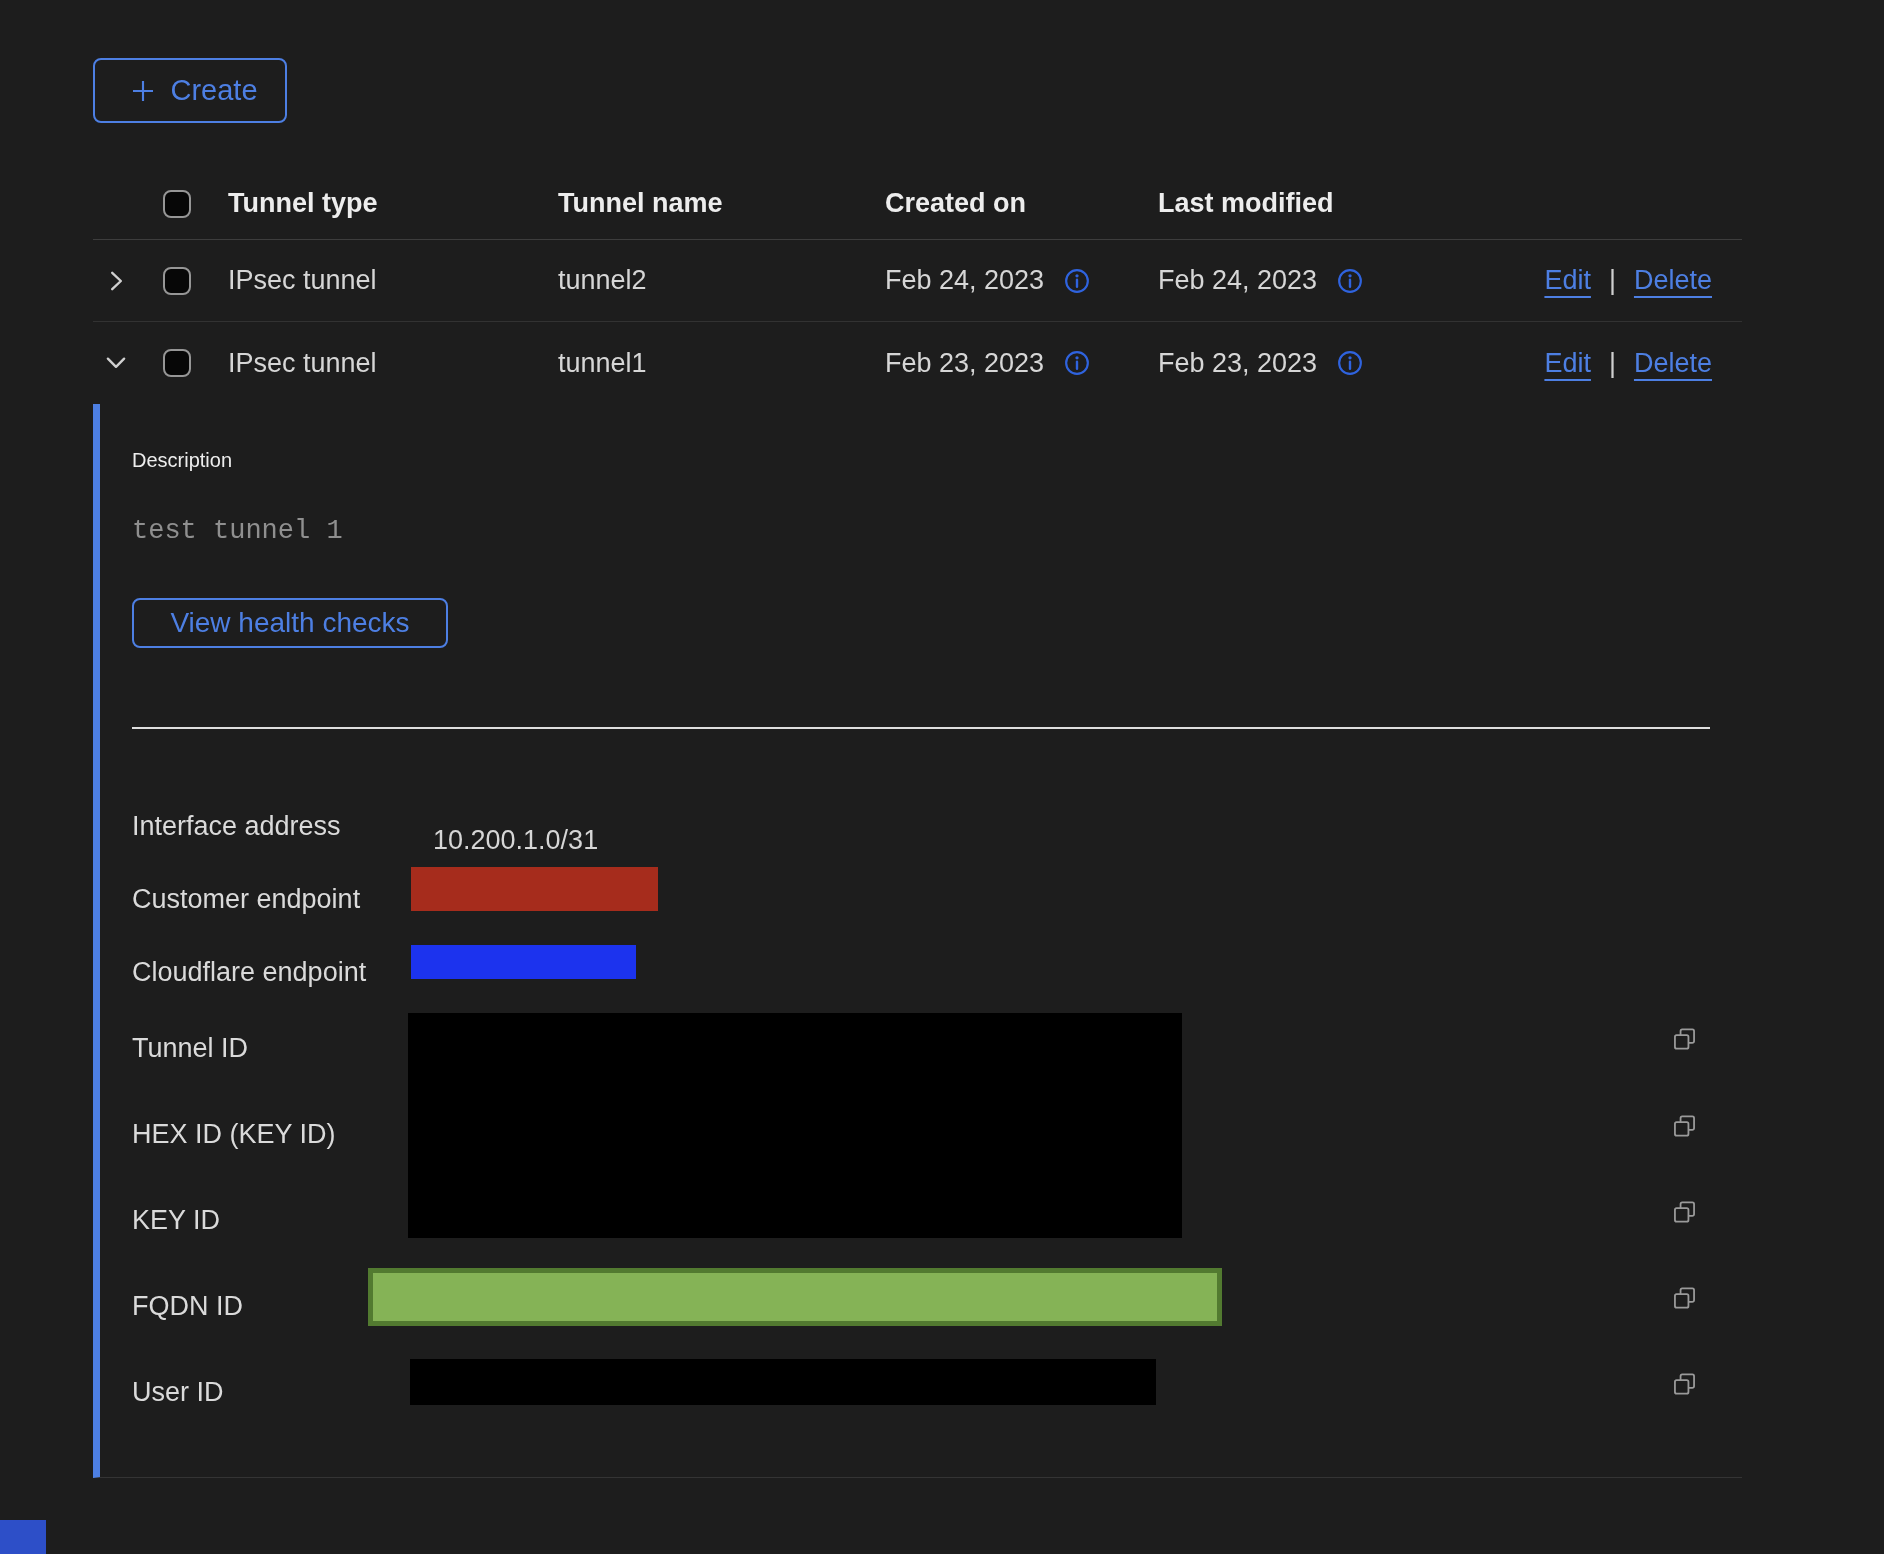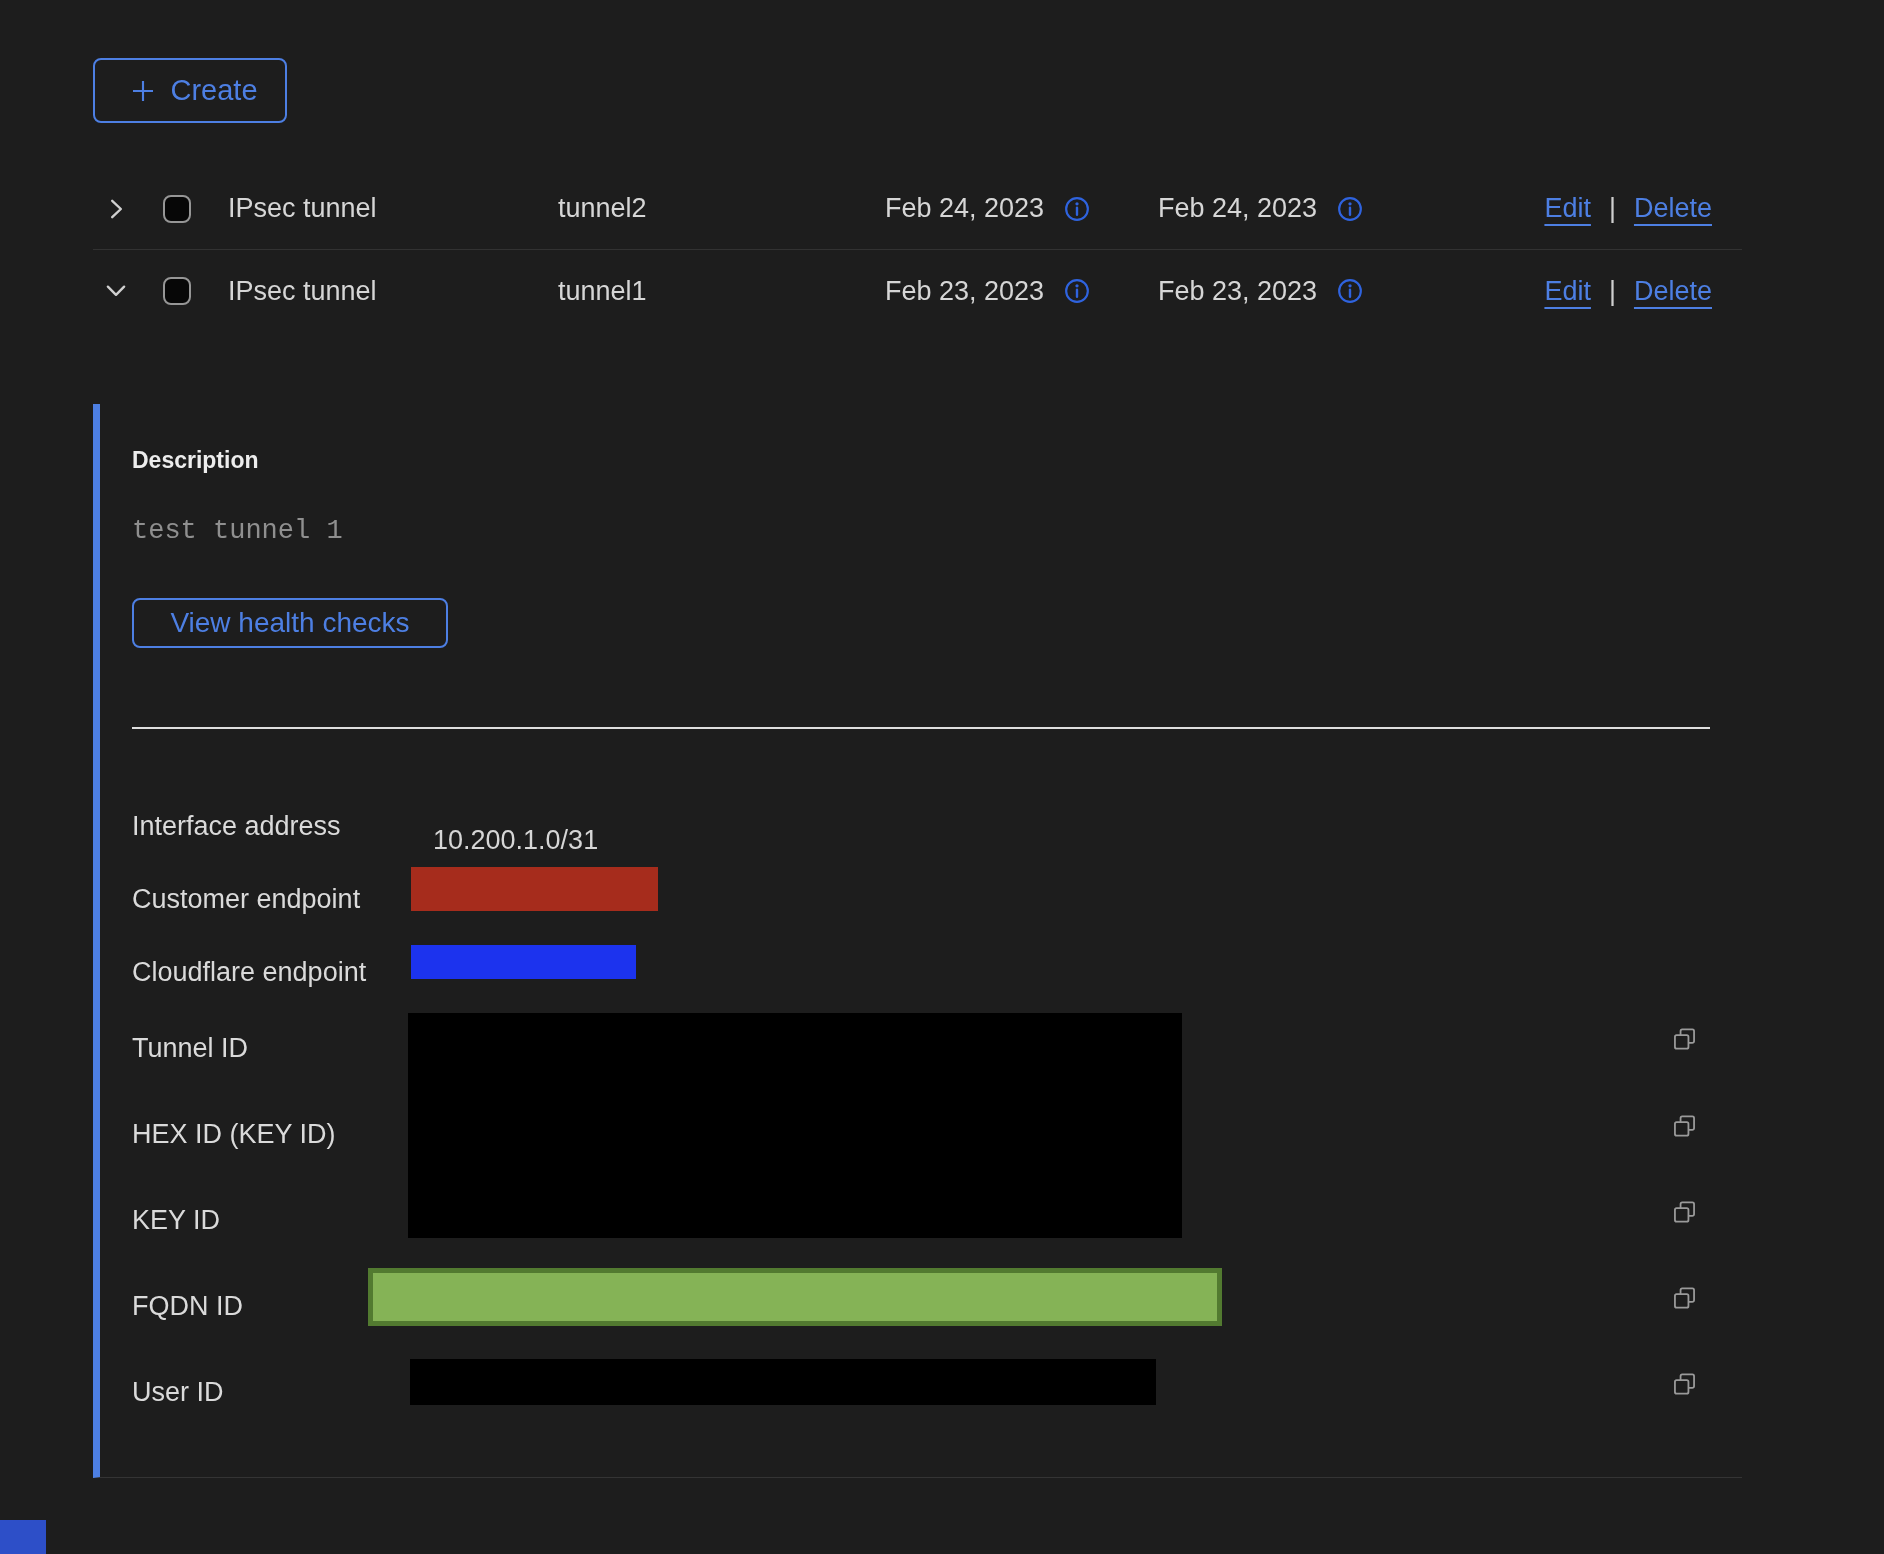--- a/index.html
+++ b/index.html
@@ -49,21 +49,21 @@
   }
   .link{color:var(--accent);text-decoration:underline;text-underline-offset:7px;text-decoration-thickness:2px;cursor:pointer;}
   .pipe{color:#cfcfcf;}
   .icon-btn{background:none;border:none;padding:0;margin:0;display:flex;align-items:center;cursor:pointer;}
   
   .panel{
     position:absolute;left:93px;top:404px;width:1649px;height:1074px;
     border-left:7px solid var(--accent);border-bottom:1px solid var(--border-dark);
     box-sizing:border-box;
   }
-  .panel .desc-label{position:absolute;left:32px;top:56px;transform:translateY(-50%);font-size:23px;font-weight:700;color:var(--text-bright);}
+  .panel .desc-label{position:absolute;left:32px;top:56px;transform:translateY(-50%);font-size:20px;font-weight:400;color:var(--text-bright);}
   .panel .desc-value{position:absolute;left:32px;top:127px;transform:translateY(-50%);font-size:27px;color:var(--text-muted);font-family:Liberation Mono, monospace;}
   .hc-btn{
     position:absolute;left:32px;top:194px;width:316px;height:50px;
     border:2px solid var(--accent);border-radius:8px;background:transparent;
     color:var(--accent);font-size:28px;display:flex;align-items:center;justify-content:center;
     cursor:pointer;box-sizing:border-box;font-family:"Liberation Sans", sans-serif;
   }
   .light-divider{position:absolute;left:32px;top:323px;width:1578px;height:2px;background:#dedede;}
   .dl{position:absolute;left:32px;transform:translateY(-50%);font-size:27px;color:#dadada;white-space:nowrap;margin-top:10px;}
   .dv-text{position:absolute;left:333px;transform:translateY(-50%);font-size:27px;color:var(--text);margin-top:24px;}
@@ -86,20 +86,31 @@
     <span>
       <svg width="30" height="30" viewBox="0 0 24 24" fill="none" stroke="var(--accent)" stroke-width="1.7">
         <path d="M12 4 v16 M4 12 h16"></path>
       </svg>
     </span>
     <span>Create</span>
   </button>
 
   <div class="table">
 
+    <div class="thead">
+      <div class="c-exp"></div>
+      <div class="c-chk">
+        <div class="checkbox"></div>
+      </div>
+      <div class="c-type">Tunnel type</div>
+      <div class="c-name">Tunnel name</div>
+      <div class="c-created">Created on</div>
+      <div class="c-modified">Last modified</div>
+      <div class="c-actions"></div>
+    </div>
 
     <div class="trow bordered">
       <div class="c-exp">
         <span class="icon-btn">
           <svg width="26" height="26" viewBox="0 0 24 24" fill="none" stroke="#d0d0d0" stroke-width="2.2" stroke-linecap="round" stroke-linejoin="round">
             <path d="M8.5 4.5 L16.5 12 L8.5 19.5"></path>
           </svg>
         </span>
       </div>
       <div class="c-chk">

